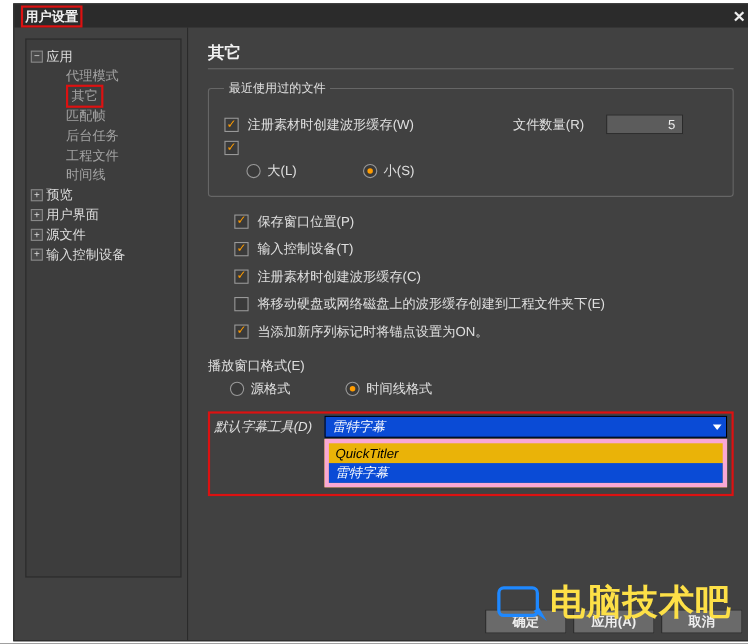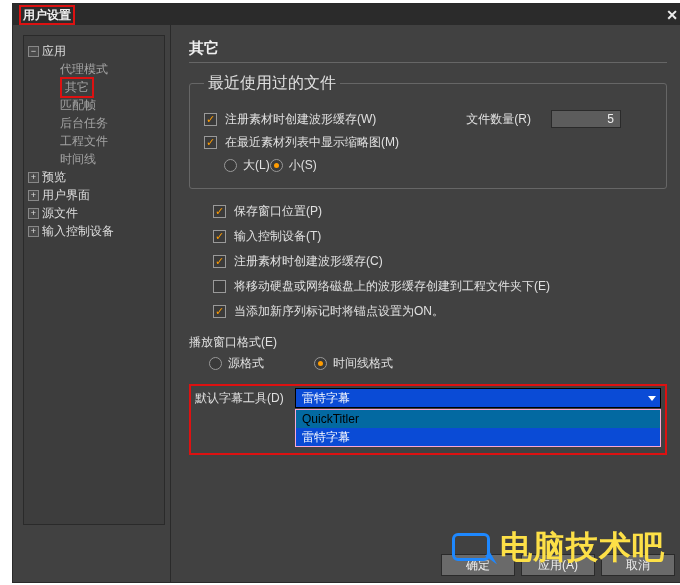--- a/index.html
+++ b/index.html
@@ -88,21 +88,21 @@
     border-bottom: 1px solid #666;
     margin-bottom: 10px;
   }
   fieldset {
     border: 1px solid #666;
     border-radius: 3px;
     padding: 10px 14px 14px 14px;
     margin-bottom: 14px;
     color: #e0e0e0;
   }
-  legend { padding: 0 4px; font-size: 16px; }
+  legend { padding: 0 4px; font-size: 11px; }
   .row { display: flex; align-items: center; margin: 6px 0; }
   .chk {
     width: 13px; height: 13px;
     border: 1px solid #999;
     background: #3a3a3a;
     margin-right: 8px;
     display: inline-flex; align-items:center; justify-content:center;
     color: #ff9c00;
     font-size: 11px;
     line-height: 11px;
@@ -123,28 +123,29 @@
   .numbox {
     width: 70px; height: 18px;
     background: #5c5c5c;
     border: 1px solid #2a2a2a;
     color: #eee;
     text-align: right;
     padding-right: 6px;
     margin-left: 20px;
     display:inline-flex; align-items:center; justify-content:flex-end;
   }
-  .radio-group { display:flex; padding-left: 20px; margin-top:6px;}
+  .radio-group { display:flex; gap: 60px; padding-left: 20px; margin-top:6px;}
   .radio-item { display:flex; align-items:center; }
   .opts .row { margin: 8px 0; padding-left: 24px; }
   .section-label { margin: 14px 0 4px 0; }
   .play-row { display:flex; gap: 50px; padding-left:20px; margin-bottom: 12px;}
   .subtitle-area {
     border: 2px solid #d11;
     padding: 2px 4px 6px 4px;
+    font-style: italic;
   }
   .subtitle-row { display:flex; align-items:center; }
   .subtitle-label { width: 100px; }
   .select {
     flex: 1;
     height: 20px;
     background: #0a4bd6;
     color: #fff;
     border: 1px solid #000;
     display: flex; align-items:center; justify-content: space-between;
@@ -153,22 +154,22 @@
   }
   .select .arrow {
     width: 0; height: 0;
     border-left: 4px solid transparent;
     border-right: 4px solid transparent;
     border-top: 5px solid #fff;
   }
   .dropdown {
     margin-left: 100px;
     margin-top: 1px;
-    border: 1px solid #f9a8d4;
-    background: #0369a1;
+    border: 4px solid #f9a8d4;
+    background: #eab308;
     color: #000;
   }
   .dropdown .opt {
     padding: 2px 6px;
     height: 18px;
     display:flex; align-items:center;
     cursor: pointer;
   }
   .dropdown .opt.sel { background: #0a4bd6; color: #fff; }
   .footer {
@@ -177,20 +178,21 @@
     display:flex; justify-content:flex-end; gap: 6px;
     align-items: flex-end;
   }
   .btn {
     width: 74px; height: 22px;
     background: #6a6a6a;
     border: 1px solid #2a2a2a;
     color: #eee;
     display:flex; align-items:center; justify-content:center;
     cursor:pointer;
+    font-weight:bold;
   }
   .watermark {
     position: absolute;
     right: 20px; bottom: 12px;
     display:flex; align-items:center;
     gap: 6px;
     pointer-events: none;
   }
   .watermark .logo {
     width: 44px; height: 38px;
@@ -279,21 +281,20 @@
       <fieldset>
         <legend>最近使用过的文件</legend>
         <div class="row">
           <span class="chk checked"></span>
           <span>注册素材时创建波形缓存(W)</span>
           <span class="recent-count-lbl">文件数量(R)</span>
           <span class="numbox">5</span>
         </div>
         <div class="row">
           <span class="chk checked"></span>
-          <span>在最近素材列表中显示缩略图(M)</span>
         </div>
         <div class="radio-group">
           <div class="radio-item">
             <span class="radio"></span>
             <span>大(L)</span>
           </div>
           <div class="radio-item">
             <span class="radio checked"></span>
             <span>小(S)</span>
           </div>

